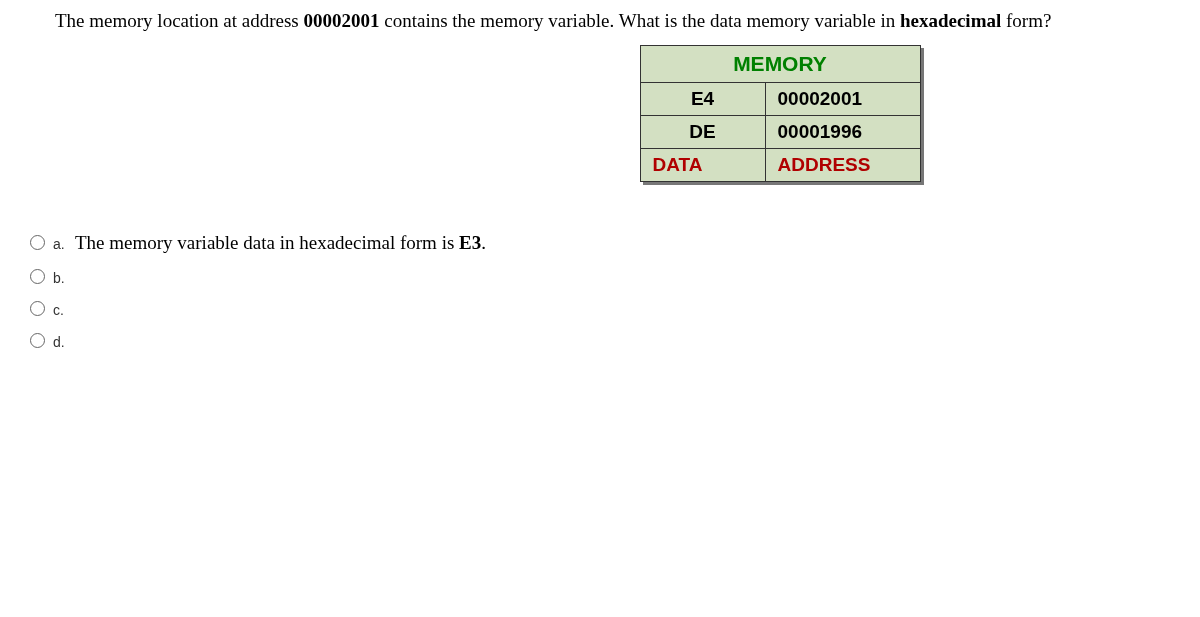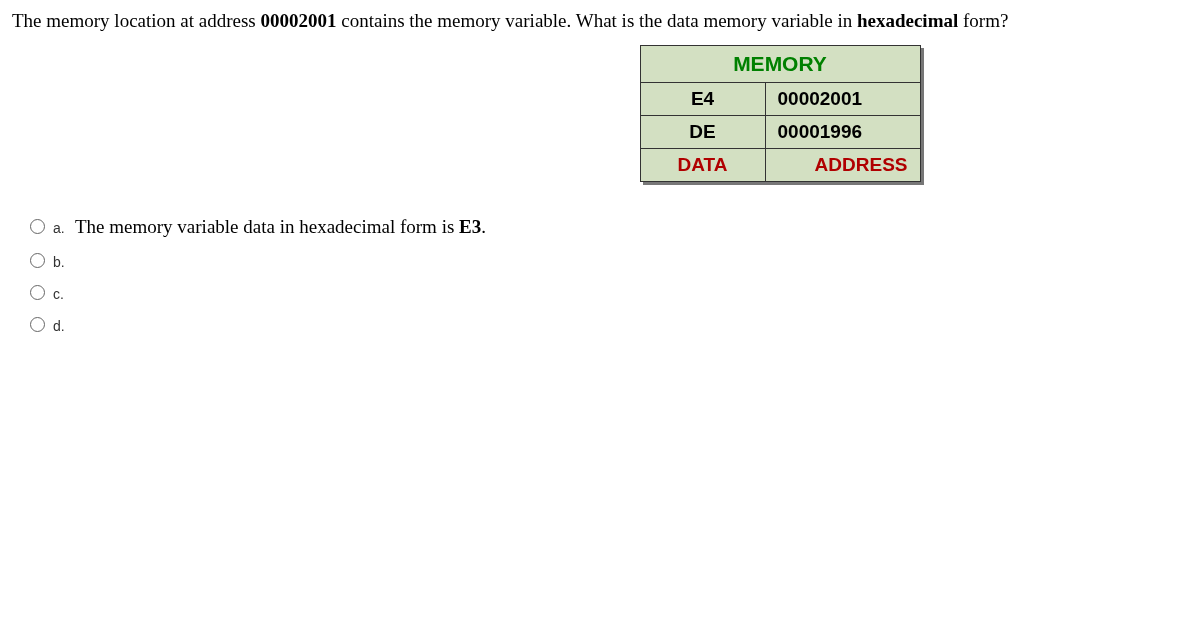--- a/index.html
+++ b/index.html
@@ -8,29 +8,30 @@
       font-family: "Times New Roman", Times, serif;
       font-size: 19px;
       color: #000;
       background: #fff;
       width: 1200px;
       box-sizing: border-box;
     }
     .question {
       margin-bottom: 10px;
       line-height: 1.4;
+      margin-left: 43px;
     }
     .bold {
       font-weight: bold;
     }
     .table-wrap {
       display: flex;
       justify-content: center;
       margin-top: 8px;
-      margin-bottom: 34px;
+      margin-bottom: 50px;
       padding-left: 360px;
     }
     .mem-table {
       border-collapse: collapse;
       box-shadow: 3px 3px 0 #777;
     }
     .mem-table th {
       background: #d3e0c2;
       color: #008000;
       font-family: Arial, Helvetica, sans-serif;
@@ -53,26 +54,25 @@
       width: 100px;
     }
     .mem-table td.addr {
       background: #d3e0c2;
       text-align: left;
       width: 130px;
     }
     .mem-table td.footer {
       color: #b00000;
       background: #d3e0c2;
-      text-align: center;
     }
     .mem-table td.footer-addr {
       color: #b00000;
       background: #d3e0c2;
-      text-align: right;
+      text-align: left;
     }
     .options {
       margin-top: 30px;
     }
     .option {
       display: flex;
       align-items: baseline;
       margin: 10px 0 14px 18px;
       font-size: 19px;
     }

